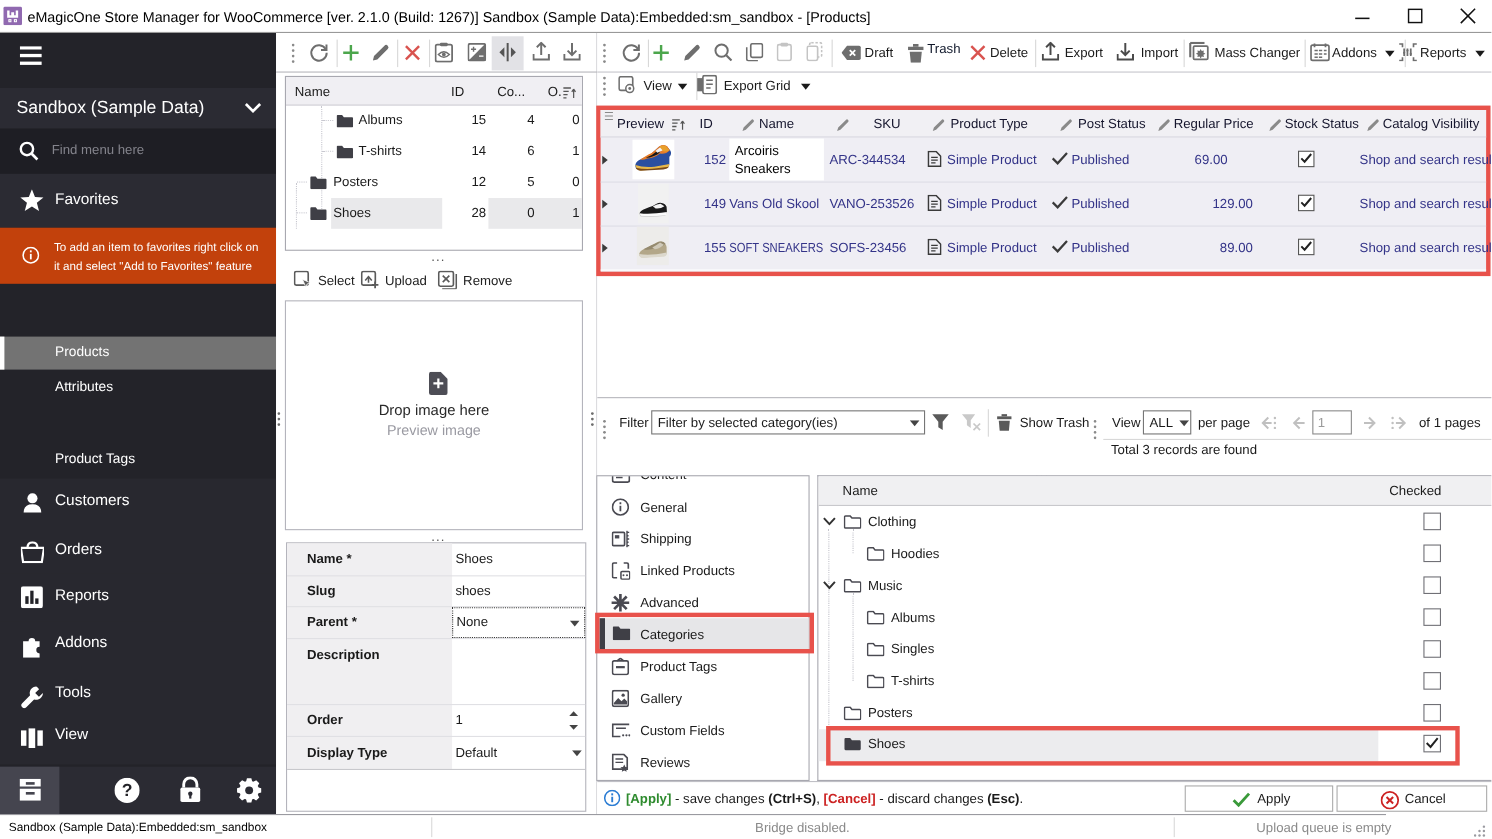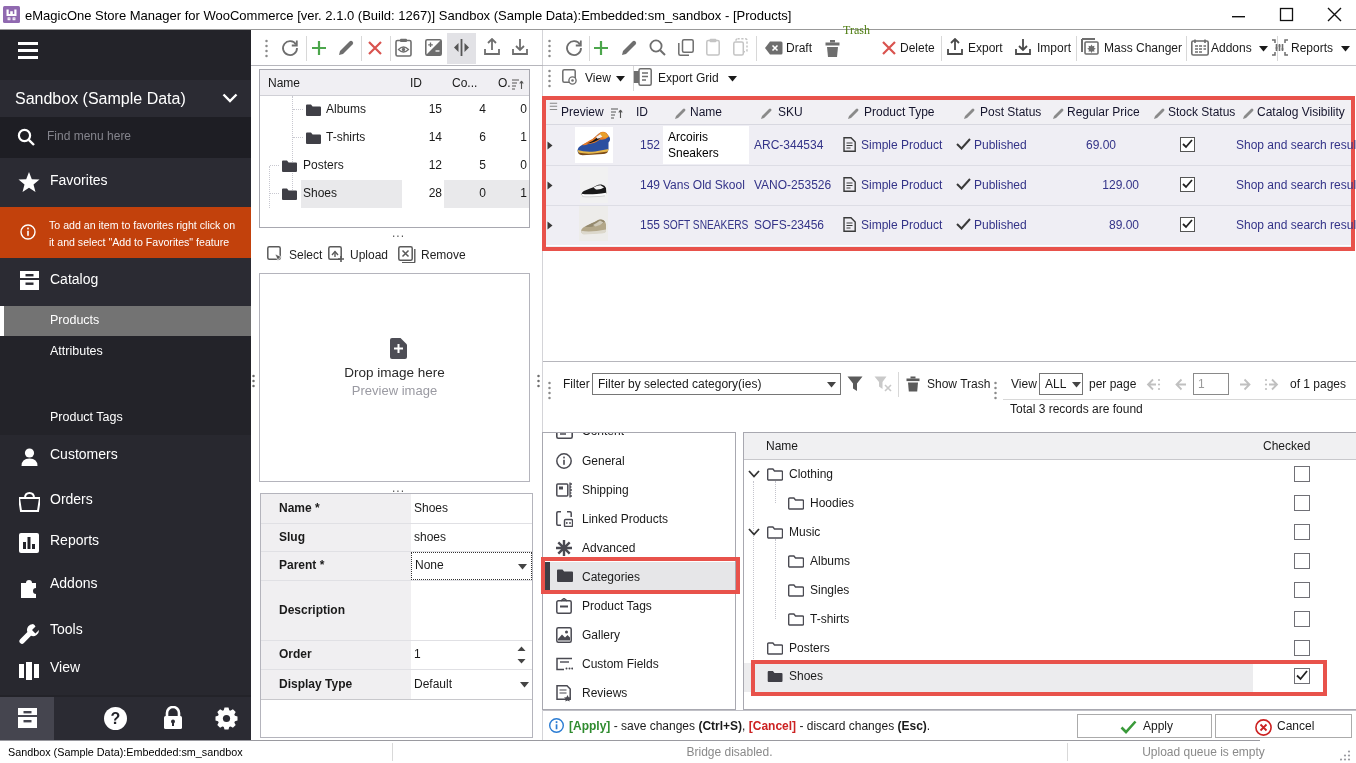--- a/index.html
+++ b/index.html
@@ -75,28 +75,20 @@
       </svg>
     <div class="abs" style="left:50px; top:14px; font-size:14px;">Favorites</div>
   </div>
   <div class="sbrow" style="top:177px; height:51px; background:#c2410c;">
     <svg class="abs" style="left:20px; top:17px" width="16" height="16" viewBox="0 0 16 16">
         <circle cx="8" cy="8" r="7" stroke="#fff" stroke-width="1.4" fill="none"></circle>
         <rect x="7.2" y="6.8" width="1.6" height="5" fill="#fff"></rect>
         <rect x="7.2" y="3.6" width="1.6" height="1.8" fill="#fff"></rect>
       </svg>
     <div class="abs" style="left:49px; top:10px; font-size:10.6px; line-height:16.5px; width:190px; white-space:normal;">To add an item to favorites right click on it and select "Add to Favorites" feature</div>
-  </div>
-  <div class="sbrow sb-hdr" style="top:228px; height:48px;">
-    <svg class="abs" style="left:19px; top:13px" width="21" height="20" viewBox="0 0 21 20">
-        <path d="M1 0 h19 v7 h-19 Z M1 9 h19 v10 h-19 Z" fill="#fff"></path>
-        <rect x="6.5" y="3" width="8" height="2.4" fill="#2b2b33"></rect>
-        <rect x="6.5" y="11.5" width="8" height="2.4" fill="#2b2b33"></rect>
-      </svg>
-    <div class="abs" style="left:50px; top:13px; font-size:14px;">Catalog</div>
   </div>
   <div class="sbrow sb-item-sel" style="top:276px; height:30px;">
     <div class="abs" style="left:0; top:0; width:4px; height:30px; background:#fff;"></div>
     <div class="abs" style="left:50px; top:7px; font-size:12.5px;">Products</div>
   </div>
   <div class="sbrow" style="top:306px; height:33px;">
       <div class="abs" style="left:50px; top:8px; font-size:12.5px;">Attributes</div>
     </div>
   <div class="sbrow" style="top:372px; height:33px;">
       <div class="abs" style="left:50px; top:8px; font-size:12.5px;">Product Tags</div>
@@ -348,21 +340,21 @@
   <div class="abs" style="left:153px; top:7px; font-size:12px;">Shoes</div>
   <div class="abs" style="left:18px; top:36px; font-weight:bold; font-size:12px;">Slug</div>
   <div class="abs" style="left:153px; top:36px; font-size:12px;">shoes</div>
   <div class="abs" style="left:18px; top:64px; font-weight:bold; font-size:12px;">Parent *</div>
   <div class="abs" style="left:150px; top:58px; width:121px; height:28px; border:1px dotted #333; background:#fff;">
     <div class="abs" style="left:3px; top:5px; font-size:12px;">None</div>
     <svg class="abs" style="left:106px; top:11px" width="9" height="6" viewBox="0 0 9 6">
         <path d="M0 0 L4.5 5.5 L9 0 Z" fill="#444"></path>
       </svg>
   </div>
-  <div class="abs" style="left:18px; top:109px; font-weight:bold; font-size:12px;">Description</div>
+  <div class="abs" style="left:18px; top:94px; font-weight:bold; font-size:12px;">Description</div>
   <div class="abs" style="left:18px; top:153px; font-weight:bold; font-size:12px;">Order</div>
   <div class="abs" style="left:153px; top:153px; font-size:12px;">1</div>
   <svg class="abs" style="left:256px; top:151px" width="9" height="20" viewBox="0 0 9 20">
       <path d="M0.5 6 L4.5 1.5 L8.5 6 Z" fill="#444"></path>
       <path d="M0.5 14 L4.5 18.5 L8.5 14 Z" fill="#444"></path>
     </svg>
   <div class="abs" style="left:18px; top:183px; font-weight:bold; font-size:12px;">Display Type</div>
   <div class="abs" style="left:153px; top:183px; font-size:12px;">Default</div>
   <svg class="abs" style="left:259px; top:188px" width="9" height="6" viewBox="0 0 9 6">
       <path d="M0 0 L4.5 5.5 L9 0 Z" fill="#444"></path>
@@ -409,21 +401,21 @@
 <svg class="abs" style="left:765px; top:41px" width="18" height="14" viewBox="0 0 18 14">
     <path d="M5 0.5 h11 a1.5 1.5 0 0 1 1.5 1.5 v10 a1.5 1.5 0 0 1 -1.5 1.5 h-11 L0 7 Z" fill="#6e6e6e"></path>
     <path d="M7.5 4.5 L12.5 9.5 M12.5 4.5 L7.5 9.5" stroke="#fff" stroke-width="1.6"></path>
   </svg>
 <div class="abs" style="left:786px; top:41px; font-size:12px; color:#1a1a1a;">Draft</div>
 <svg class="abs" style="left:824px; top:39px" width="17" height="18" viewBox="0 0 17 18">
     <rect x="1.5" y="3.5" width="14" height="3" fill="#6e6e6e"></rect>
     <rect x="6" y="1" width="5" height="2.5" fill="#6e6e6e"></rect>
     <path d="M3 8 h11 l-1 10 h-9 Z" fill="#6e6e6e"></path>
   </svg>
-<div class="abs" style="left:843px; top:23px; font-size:12px; color:#4d7c0f;font-family:Liberation Serif, serif;">Trash</div>
+<div class="abs" style="left:843px; top:37px; font-size:12px; color:#0f172a;">Trash</div>
 <svg class="abs" style="left:881px; top:40px" width="16" height="16" viewBox="0 0 16 16">
     <path d="M2 2 L14 14 M14 2 L2 14" stroke="#d9534f" stroke-width="2.2"></path>
   </svg>
 <div class="abs" style="left:900px; top:41px; font-size:12px; color:#1a1a1a;">Delete</div>
 <div class="abs" style="left:941px; top:36px; width:1px; height:25px; background:#d8d8d8;"></div>
 <svg class="abs" style="left:947px; top:38px" width="16" height="18" viewBox="0 0 16 18">
     <path d="M8 12 V1 M4 5 L8 1 L12 5" stroke="#4a4a4a" stroke-width="1.8" fill="none"></path>
     <path d="M1 11 V16 H15 V11" stroke="#4a4a4a" stroke-width="1.8" fill="none"></path>
   </svg>
 <div class="abs" style="left:968px; top:41px; font-size:12px; color:#1a1a1a;">Export</div>
@@ -498,21 +490,21 @@
       <path d="M9.5 2 V10 M9.5 2 L7.8 4.5 M9.5 2 L11.2 4.5" stroke="#555" stroke-width="1.1" fill="none"></path>
     </svg>
   <div class="abs" style="left:90px; top:5px; font-size:12px; color:#15152d;">ID</div>
   <svg class="abs" style="left:128px; top:8px" width="12" height="12" viewBox="0 0 12 12">
       <path d="M1 11 L2 8 L9 1 a1.4 1.4 0 0 1 2 2 L4 10 Z" fill="#8a8a8a"></path>
     </svg>
   <div class="abs" style="left:144px; top:5px; font-size:12px; color:#15152d;">Name</div>
   <svg class="abs" style="left:214px; top:8px" width="12" height="12" viewBox="0 0 12 12">
       <path d="M1 11 L2 8 L9 1 a1.4 1.4 0 0 1 2 2 L4 10 Z" fill="#8a8a8a"></path>
     </svg>
-  <div class="abs" style="left:232px; top:5px; font-size:12px; color:#15152d;">SKU</div>
+  <div class="abs" style="left:248px; top:5px; font-size:12px; color:#15152d;">SKU</div>
   <svg class="abs" style="left:301px; top:8px" width="12" height="12" viewBox="0 0 12 12">
       <path d="M1 11 L2 8 L9 1 a1.4 1.4 0 0 1 2 2 L4 10 Z" fill="#8a8a8a"></path>
     </svg>
   <div class="abs" style="left:318px; top:5px; font-size:12px; color:#15152d;">Product Type</div>
   <svg class="abs" style="left:417px; top:8px" width="12" height="12" viewBox="0 0 12 12">
       <path d="M1 11 L2 8 L9 1 a1.4 1.4 0 0 1 2 2 L4 10 Z" fill="#8a8a8a"></path>
     </svg>
   <div class="abs" style="left:434px; top:5px; font-size:12px; color:#15152d;">Post Status</div>
   <svg class="abs" style="left:506px; top:8px" width="12" height="12" viewBox="0 0 12 12">
       <path d="M1 11 L2 8 L9 1 a1.4 1.4 0 0 1 2 2 L4 10 Z" fill="#8a8a8a"></path>

